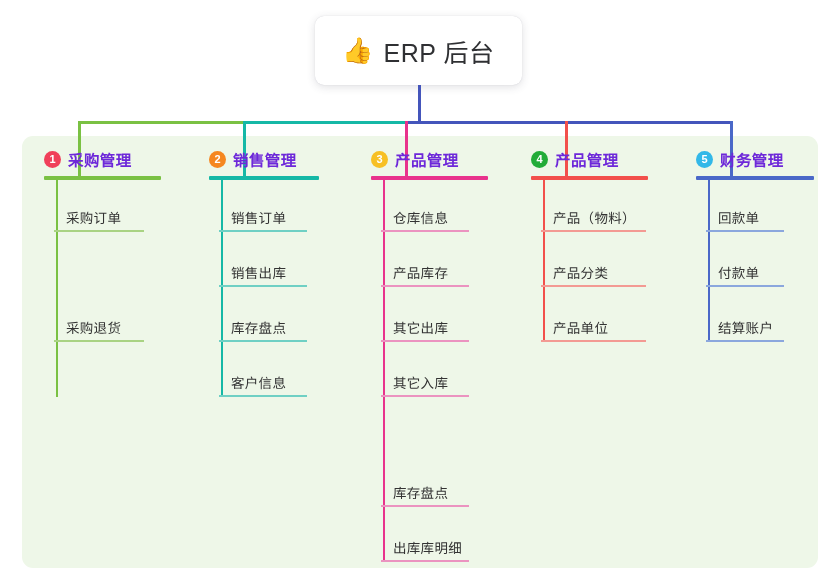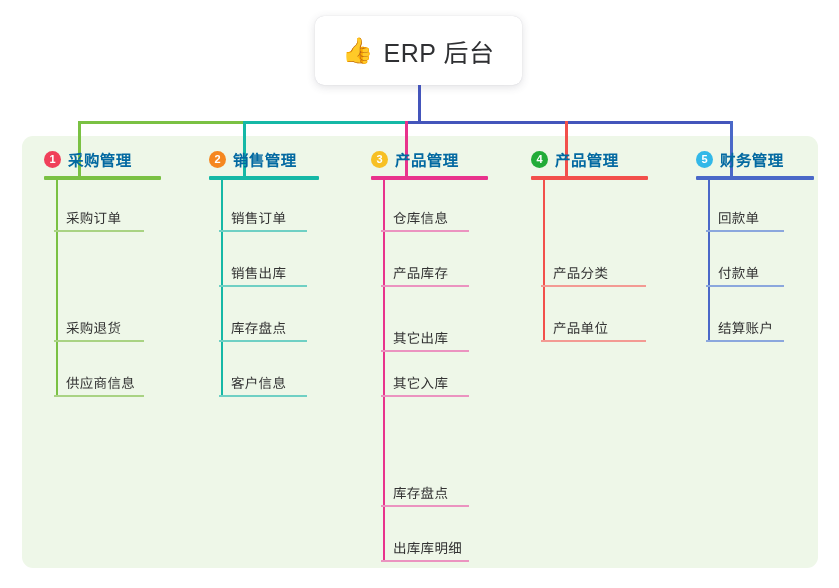--- a/index.html
+++ b/index.html
@@ -91,21 +91,21 @@
     color: #ffffff;
     font-size: 11px;
     line-height: 17px;
     text-align: center;
     font-weight: 700;
     flex: 0 0 auto;
   }
   .col-title {
     font-size: 15.5px;
     font-weight: 600;
-    color: #0369a1;
+    color: #6d28d9;
     letter-spacing: 0.4px;
   }
 
   .header-rule {
     position: absolute;
     height: 4px;
     border-radius: 1px;
   }
 
   .col-spine {
@@ -166,24 +166,20 @@
         <div class="header-rule" style="top: 176px; left: 0px; width: 117px; background: rgb(122, 193, 67);"></div>
         <div class="col-spine" style="left: 12px; top: 176px; height: 221px; background: rgb(122, 193, 67);"></div>
         <div class="leaf" style="top: 200px; height: 32px; width: 106px;">
           <span class="leaf-label">采购订单</span>
           <div class="leaf-rule" style="width: 90px; background: rgb(169, 211, 131);"></div>
         </div>
         <div class="leaf" style="top: 310px; height: 32px; width: 106px;">
           <span class="leaf-label">采购退货</span>
           <div class="leaf-rule" style="width: 90px; background: rgb(169, 211, 131);"></div>
         </div>
-        <div class="leaf" style="top: 365px; height: 32px; width: 106px;">
-          <span class="leaf-label">供应商信息</span>
-          <div class="leaf-rule" style="width: 90px; background: rgb(169, 211, 131);"></div>
-        </div>
       </div>
       <div class="column" style="left: 209px; top: 0px; height: 588px;">
         <div class="col-header" style="top: 148px;">
           <span class="badge" style="background: rgb(245, 135, 31);">2</span>
           <span class="col-title">销售管理</span>
         </div>
         <div class="header-rule" style="top: 176px; left: 0px; width: 110px; background: rgb(21, 184, 166);"></div>
         <div class="col-spine" style="left: 12px; top: 176px; height: 221px; background: rgb(21, 184, 166);"></div>
         <div class="leaf" style="top: 200px; height: 32px; width: 104px;">
           <span class="leaf-label">销售订单</span>
@@ -210,21 +206,21 @@
         <div class="header-rule" style="top: 176px; left: 0px; width: 117px; background: rgb(232, 51, 140);"></div>
         <div class="col-spine" style="left: 12px; top: 176px; height: 386px; background: rgb(232, 51, 140);"></div>
         <div class="leaf" style="top: 200px; height: 32px; width: 104px;">
           <span class="leaf-label">仓库信息</span>
           <div class="leaf-rule" style="width: 88px; background: rgb(235, 147, 192);"></div>
         </div>
         <div class="leaf" style="top: 255px; height: 32px; width: 104px;">
           <span class="leaf-label">产品库存</span>
           <div class="leaf-rule" style="width: 88px; background: rgb(235, 147, 192);"></div>
         </div>
-        <div class="leaf" style="top: 320px; height: 32px; width: 104px; text-align: center;">
+        <div class="leaf" style="top: 310px; height: 32px; width: 104px; text-align: center;">
           <span class="leaf-label">其它出库</span>
           <div class="leaf-rule" style="width: 88px; background: rgb(235, 147, 192);"></div>
         </div>
         <div class="leaf" style="top: 365px; height: 32px; width: 104px;">
           <span class="leaf-label">其它入库</span>
           <div class="leaf-rule" style="width: 88px; background: rgb(235, 147, 192);"></div>
         </div>
         <div class="leaf" style="top: 475px; height: 32px; width: 104px;">
           <span class="leaf-label">库存盘点</span>
           <div class="leaf-rule" style="width: 88px; background: rgb(235, 147, 192);"></div>
@@ -234,20 +230,24 @@
           <div class="leaf-rule" style="width: 88px; background: rgb(235, 147, 192);"></div>
         </div>
       </div>
       <div class="column" style="left: 531px; top: 0px; height: 588px;">
         <div class="col-header" style="top: 148px;">
           <span class="badge" style="background: rgb(34, 172, 56);">4</span>
           <span class="col-title">产品管理</span>
         </div>
         <div class="header-rule" style="top: 176px; left: 0px; width: 117px; background: rgb(242, 80, 75);"></div>
         <div class="col-spine" style="left: 12px; top: 176px; height: 166px; background: rgb(242, 80, 75);"></div>
+        <div class="leaf" style="top: 200px; height: 32px; width: 121px;">
+          <span class="leaf-label">产品（物料）</span>
+          <div class="leaf-rule" style="width: 105px; background: rgb(243, 154, 147);"></div>
+        </div>
         <div class="leaf" style="top: 255px; height: 32px; width: 121px;">
           <span class="leaf-label">产品分类</span>
           <div class="leaf-rule" style="width: 105px; background: rgb(243, 154, 147);"></div>
         </div>
         <div class="leaf" style="top: 310px; height: 32px; width: 121px;">
           <span class="leaf-label">产品单位</span>
           <div class="leaf-rule" style="width: 105px; background: rgb(243, 154, 147);"></div>
         </div>
       </div>
       <div class="column" style="left: 696px; top: 0px; height: 588px;">

